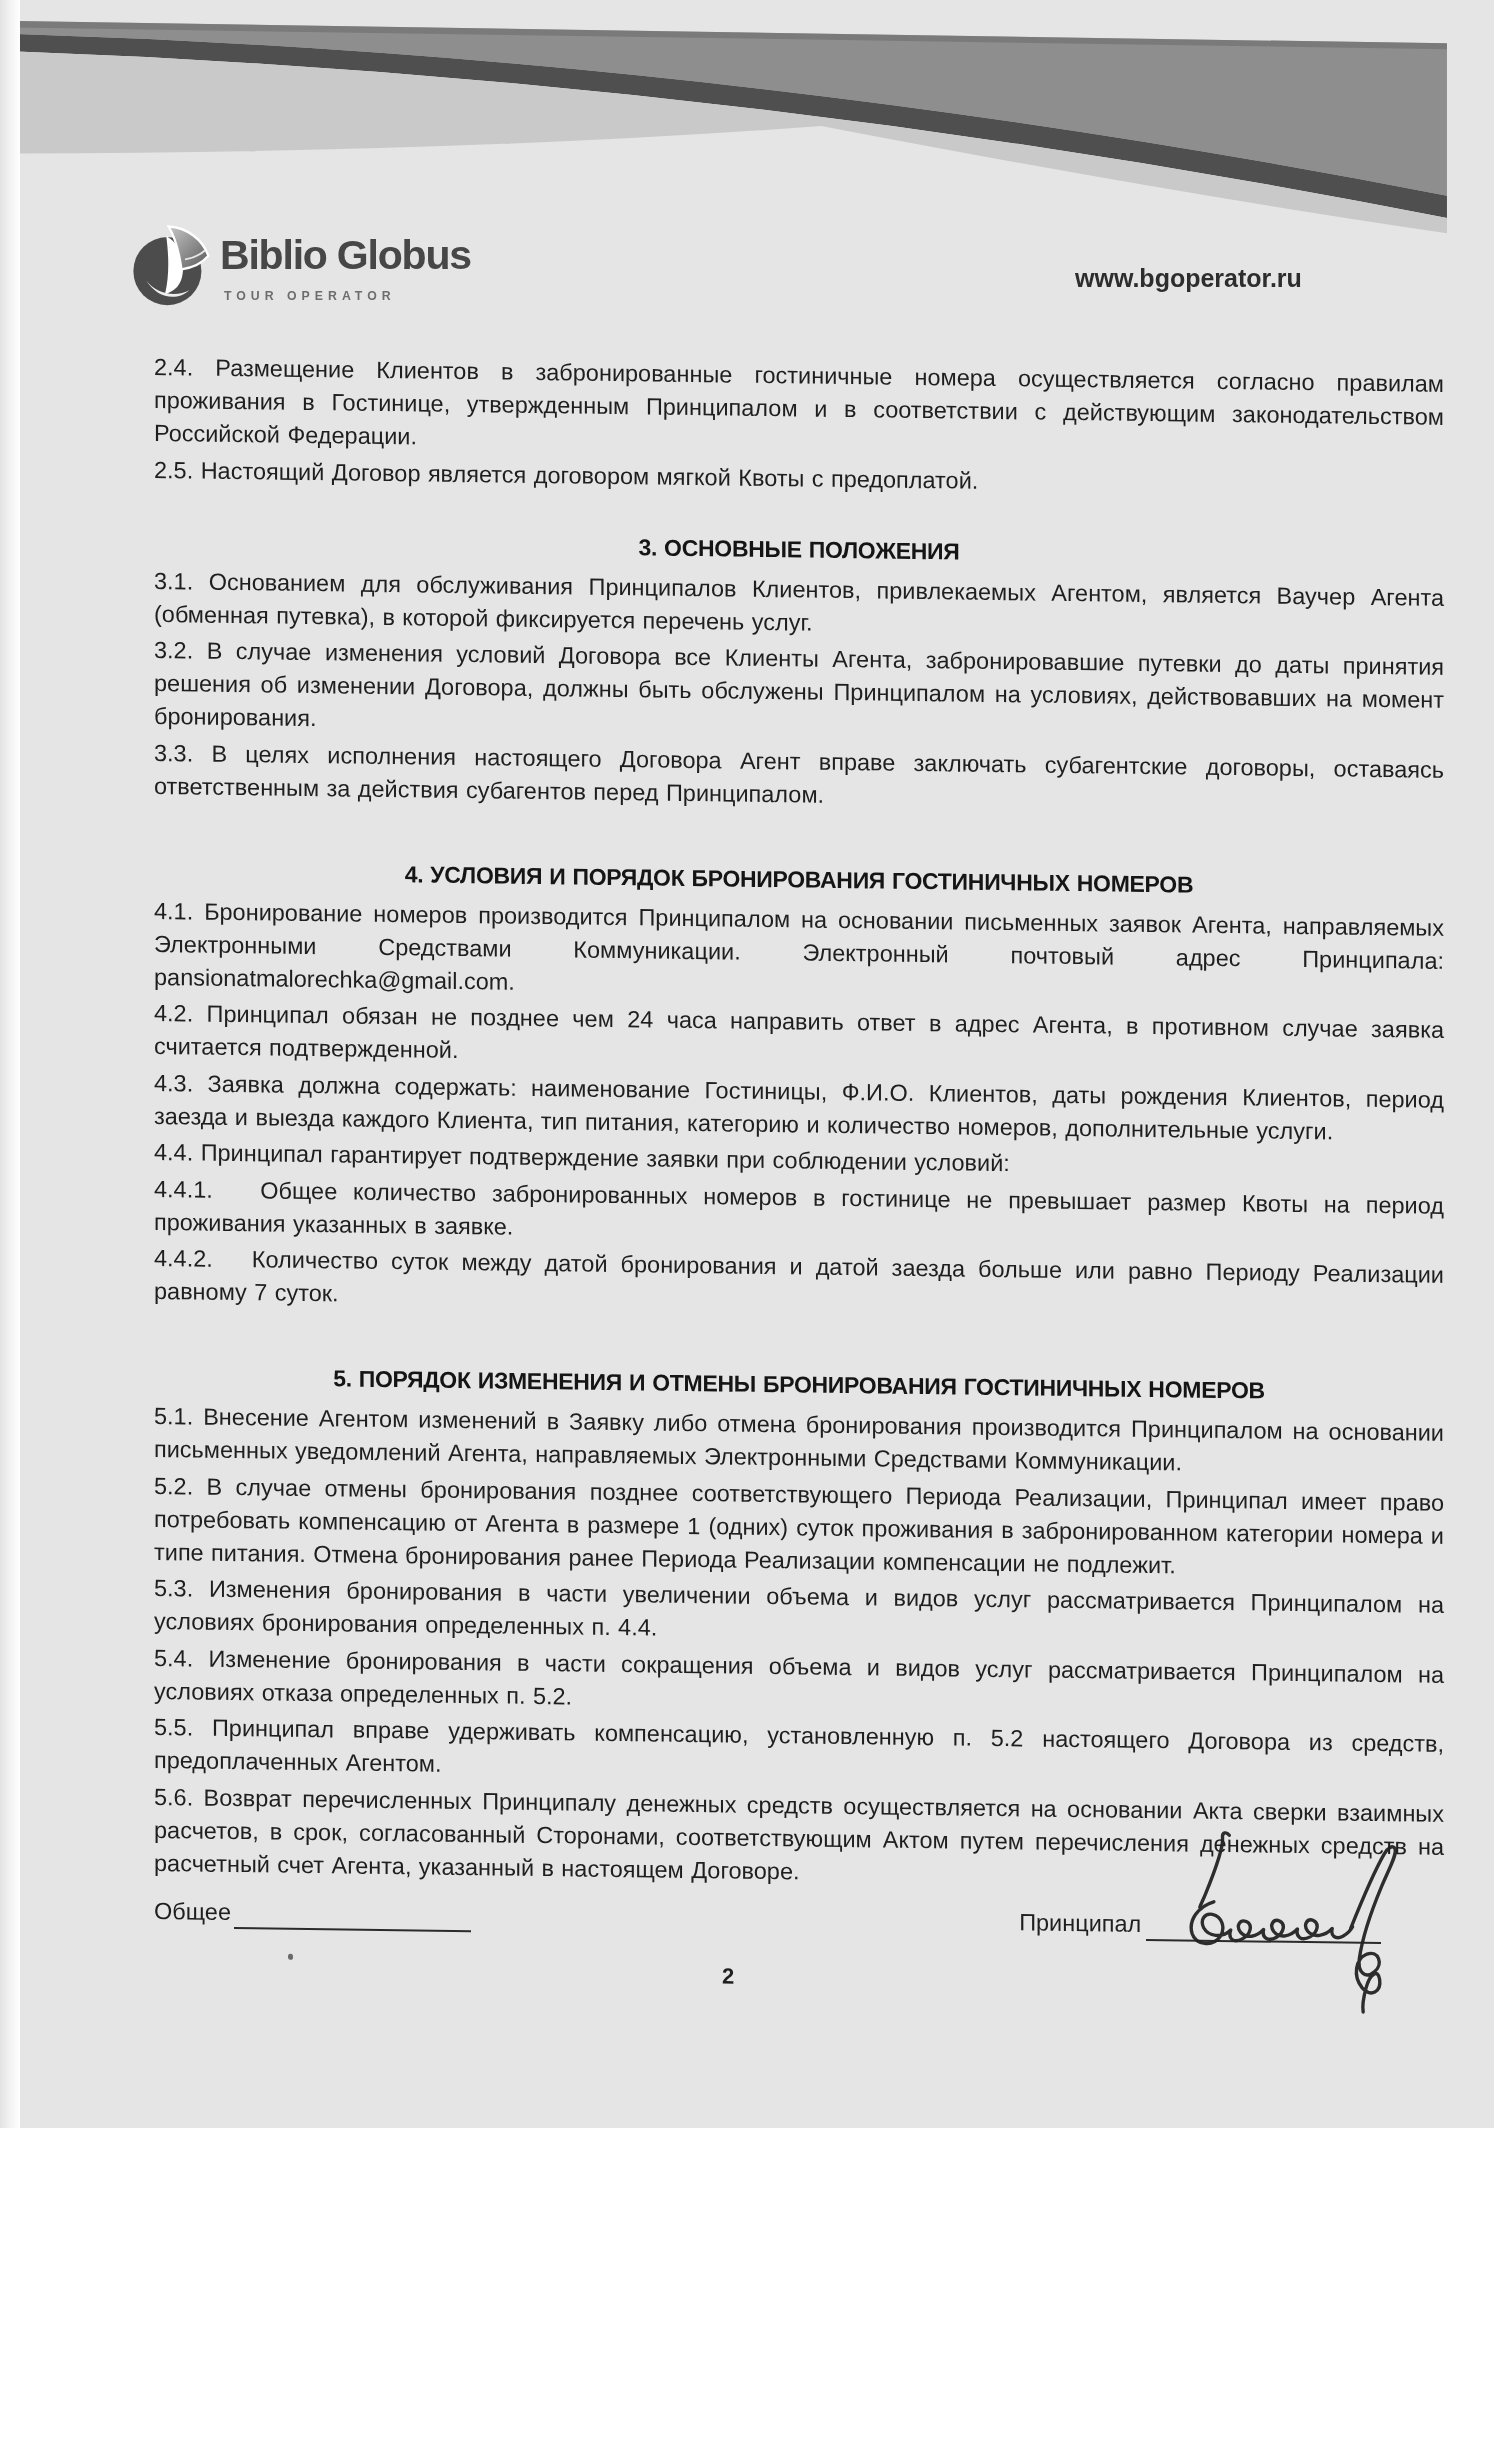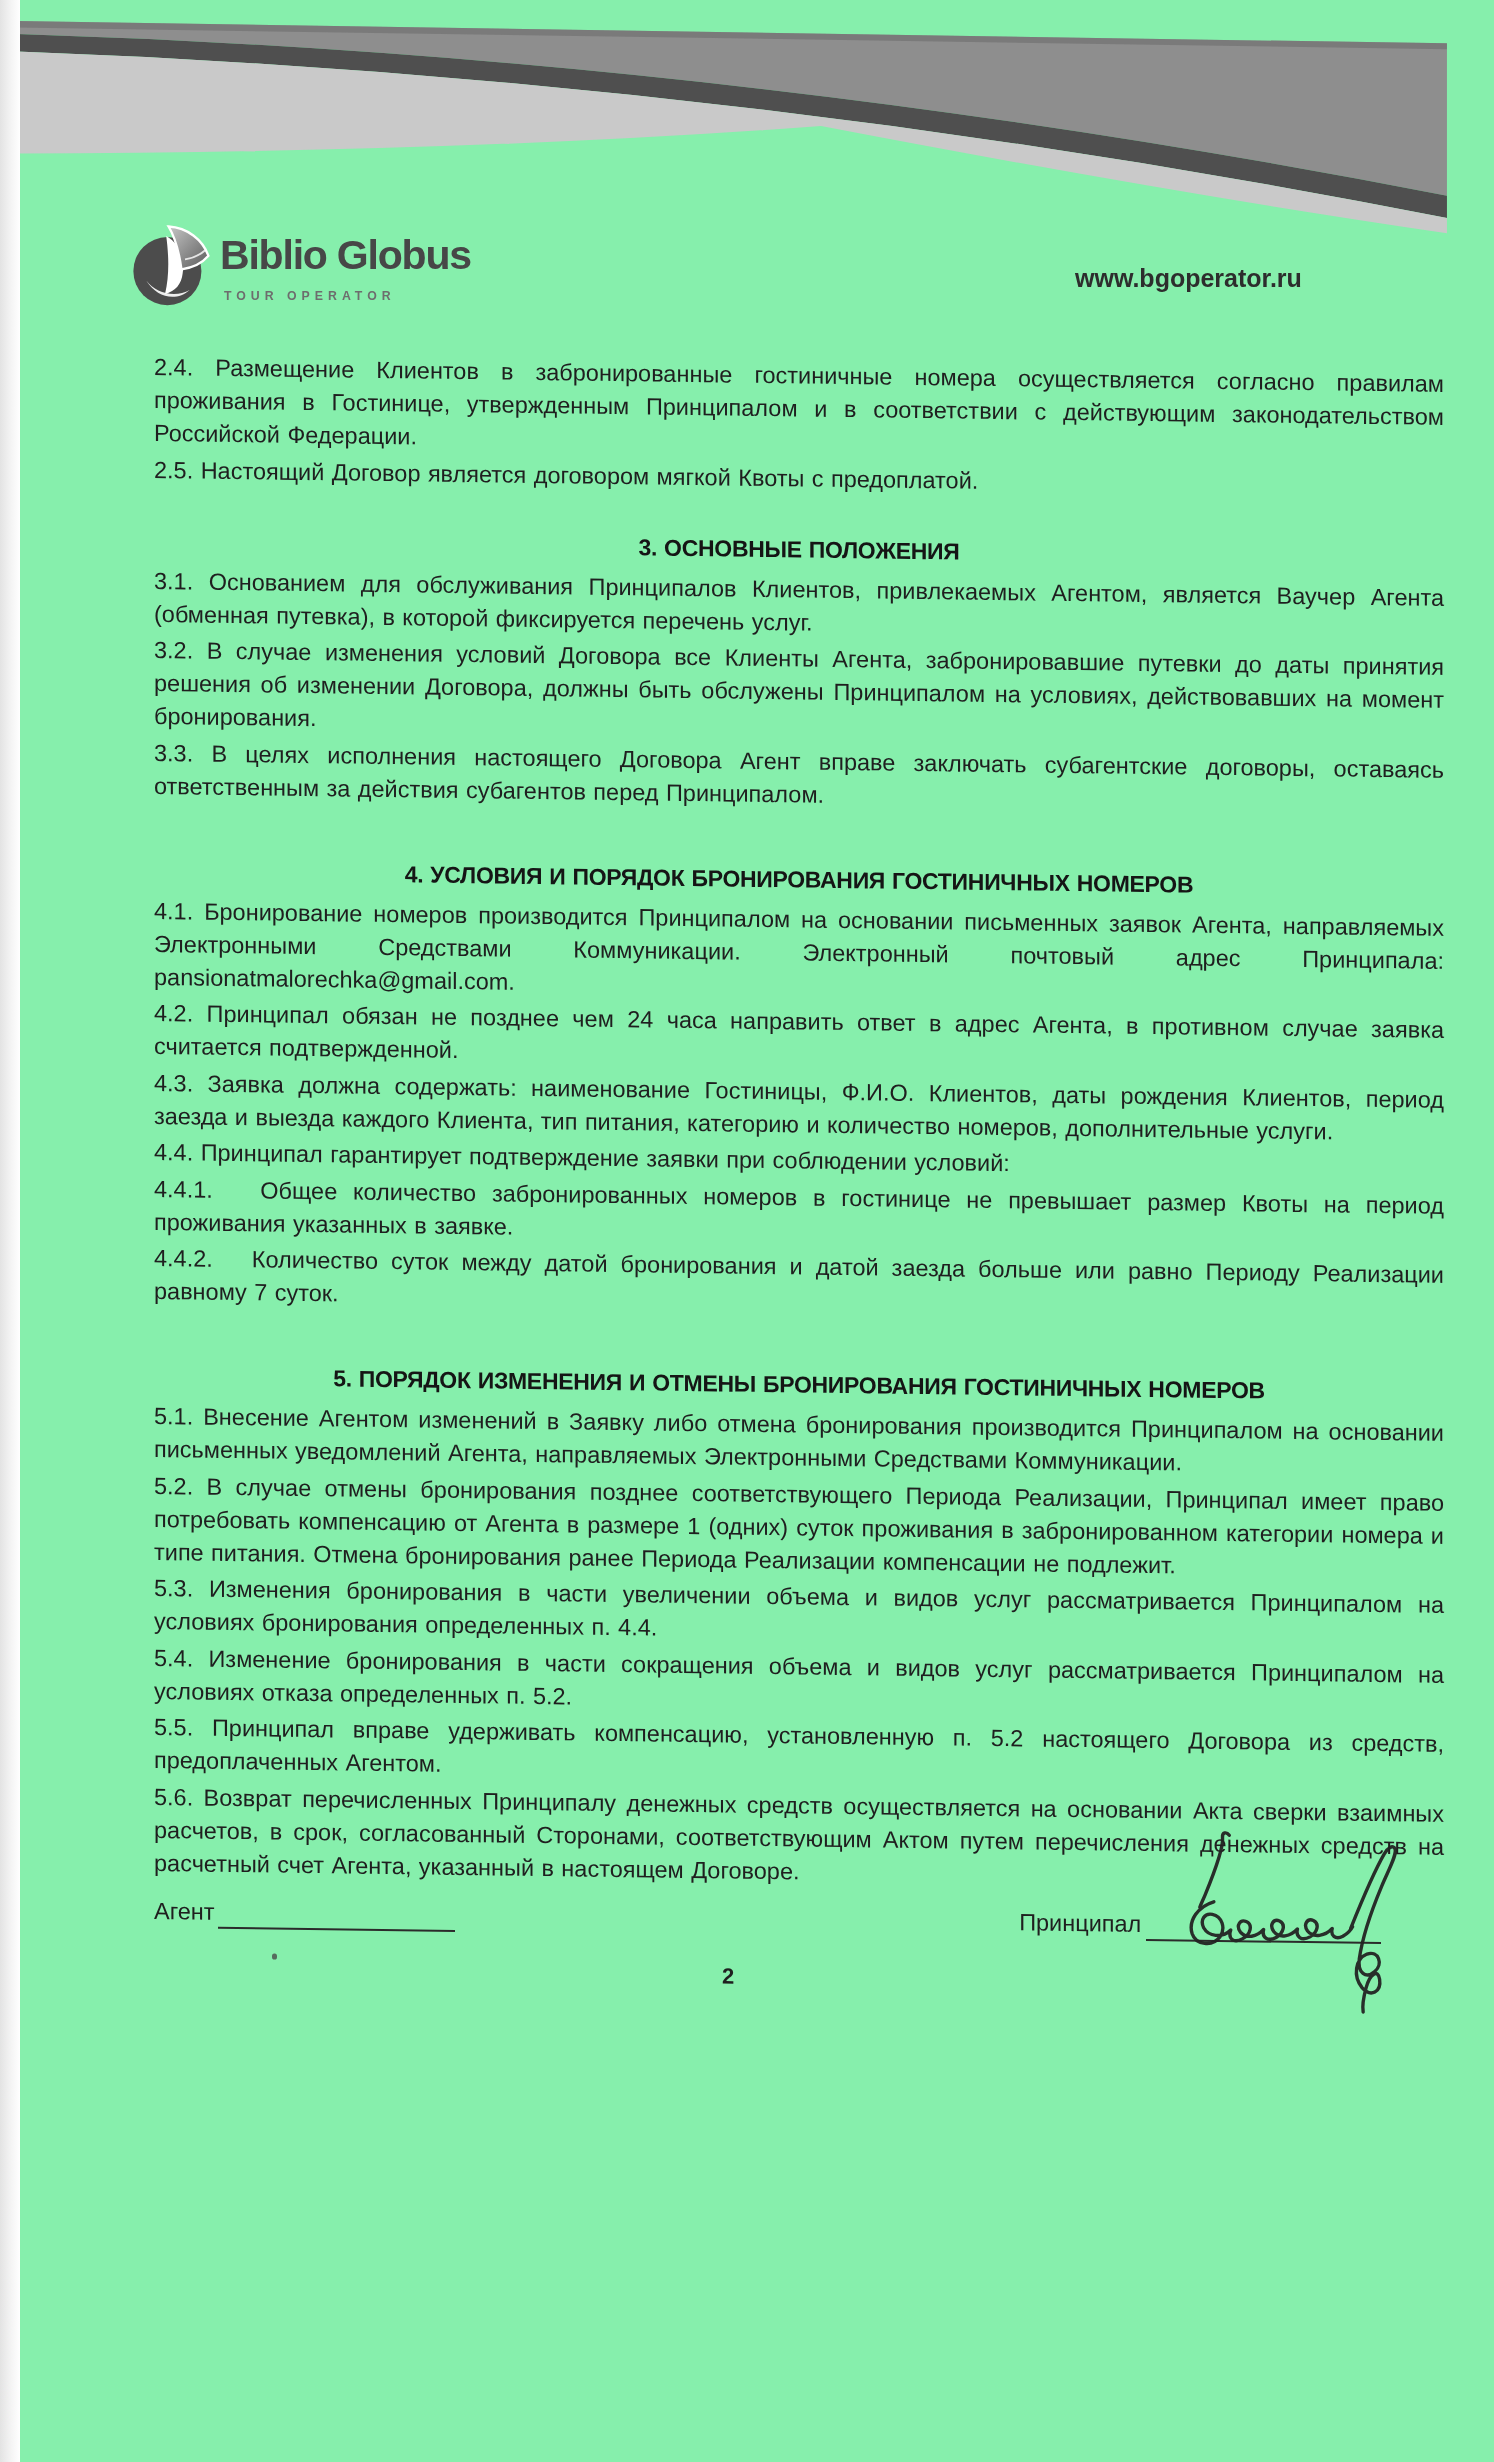--- a/index.html
+++ b/index.html
@@ -1,20 +1,20 @@
 <!DOCTYPE html>
 <html style="font-size:9.4px"><head>
 <meta charset="utf-8">
 <style>
   html, body { margin: 0; padding: 0; background: #ffffff; }
   .page {
     position: relative;
     width: 1495px;
-    height: 2462px;
-    background: #86efac;
+    height: 2128px;
+    background: #e5e5e5;
     overflow: hidden;
     font-family: "Liberation Sans", sans-serif;
     color: #1f1f1f;
   }
   
   .page::before {
     content: "";
     position: absolute;
     left: 0; top: 0; bottom: 0;
     width: 20px;
@@ -128,21 +128,21 @@
 
     <h2 class="gap-lg">5. ПОРЯДОК ИЗМЕНЕНИЯ И ОТМЕНЫ БРОНИРОВАНИЯ ГОСТИНИЧНЫХ НОМЕРОВ</h2>
     <p>5.1. Внесение Агентом изменений в Заявку либо отмена бронирования производится Принципалом на основании письменных уведомлений Агента, направляемых Электронными Средствами Коммуникации.</p>
     <p>5.2. В случае отмены бронирования позднее соответствующего Периода Реализации, Принципал имеет право потребовать компенсацию от Агента в размере 1 (одних) суток проживания в забронированном категории номера и типе питания. Отмена бронирования ранее Периода Реализации компенсации не подлежит.</p>
     <p>5.3. Изменения бронирования в части увеличении объема и видов услуг рассматривается Принципалом на условиях бронирования определенных п. 4.4.</p>
     <p>5.4. Изменение бронирования в части сокращения объема и видов услуг рассматривается Принципалом на условиях отказа определенных п. 5.2.</p>
     <p>5.5. Принципал вправе удерживать компенсацию, установленную п. 5.2 настоящего Договора из средств, предоплаченных Агентом.</p>
     <p>5.6. Возврат перечисленных Принципалу денежных средств осуществляется на основании Акта сверки взаимных расчетов, в срок, согласованный Сторонами, соответствующим Актом путем перечисления денежных средств на расчетный счет Агента, указанный в настоящем Договоре.</p>
 
     <div class="sign-row">
-      <span class="sign-label">Агент</span>
+      <span class="sign-label">Общее</span>
       <span class="sign-line line-agent">
         <span class="speck"></span>
       </span>
       <span class="sign-right">
         <span class="sign-label">Принципал</span>
         <span class="sign-line line-principal">
           <svg class="sig-svg" width="252" height="203" viewBox="0 0 520 420" aria-hidden="true">
             <g fill="none" stroke="#232323" stroke-width="7" stroke-linecap="round" stroke-linejoin="round" opacity="0.95">
               <path d="M153,48 C147,40 138,42 139,53 C141,70 125,118 103,172 C98,184 94,192 92,198"></path>
               <path d="M121,186 C88,196 68,226 76,252 C84,276 118,280 134,258 C146,240 138,216 118,212 C102,209 92,224 100,240 C110,258 138,262 156,244 C150,262 162,272 180,262 C198,252 202,232 188,226 C176,221 166,234 176,248 C188,262 210,258 224,242 C220,258 232,268 250,258 C266,249 270,230 257,224 C245,219 235,232 245,246 C257,261 280,256 294,240 C290,256 302,266 320,256 C336,247 340,228 327,222 C315,217 305,230 315,244 C327,259 352,254 366,238 C362,252 372,262 388,254 C398,248 404,242 408,234"></path>

